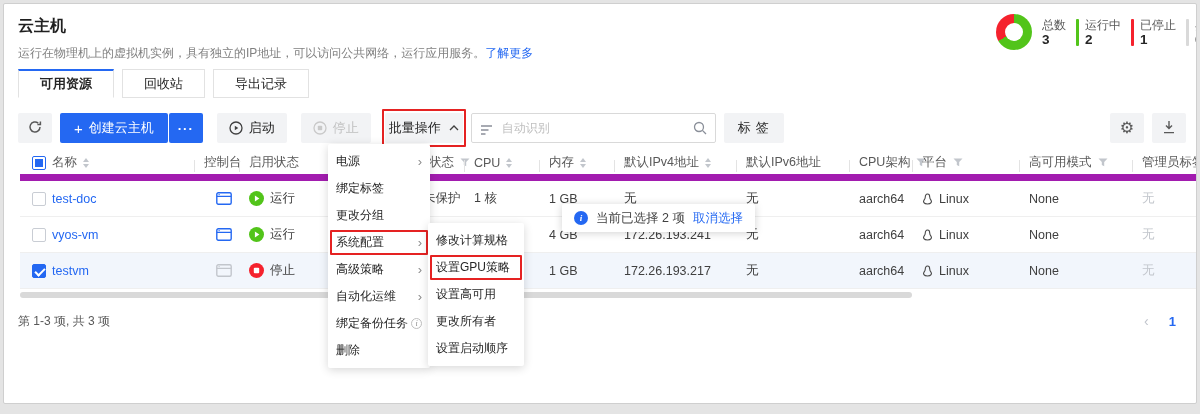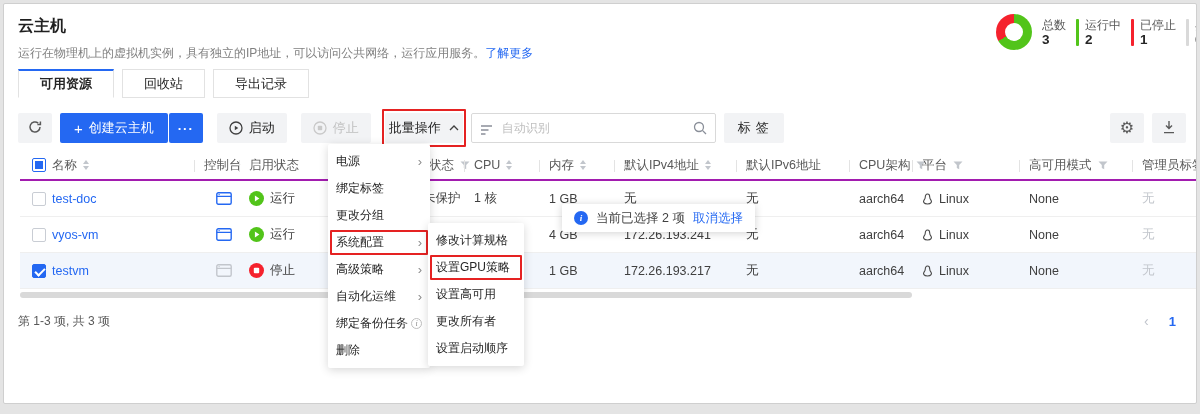--- a/index.html
+++ b/index.html
@@ -55,21 +55,21 @@
                   font-family:"Liberation Sans","DejaVu Sans",sans-serif; }
   .search input::placeholder { color:#bfbfbf; }
   .s-left { position:absolute; left:9px; top:9px; }
   .s-right { position:absolute; right:9px; top:8px; }
   .btn-tag { margin-left:8px; padding:0 10px 0 14px; letter-spacing:5px; }
   .tb-spacer { flex:1; }
   .gear-glyph { font-size:16px; color:#595959; line-height:1; }
 
   
   .table { position:absolute; left:16px; top:147px; right:0; height:150px; }
-  .thead { position:relative; height:30px; border-bottom:2px solid #a21caf; }
+  .thead { position:relative; height:30px; border-bottom:7px solid #a21caf; }
   .hcell { position:absolute; top:0; height:100%; display:flex; align-items:center;
            font-size:12.5px; color:#595959; white-space:nowrap; }
   .sep::before { content:""; position:absolute; left:-10px; top:9px; width:1px; height:12px; background:#e3e3e3; }
   .sort { display:inline-flex; flex-direction:column; margin-left:6px; }
   .tri-up { width:0; height:0; border-left:3.5px solid transparent; border-right:3.5px solid transparent;
             border-bottom:4px solid #c2c6cc; margin-bottom:2px; }
   .tri-down { width:0; height:0; border-left:3.5px solid transparent; border-right:3.5px solid transparent;
               border-top:4px solid #c2c6cc; }
   .funnel { margin-left:6px; display:inline-flex; }
   .trow { position:relative; height:36px; border-bottom:1px solid #efefef; background:#fff; }

